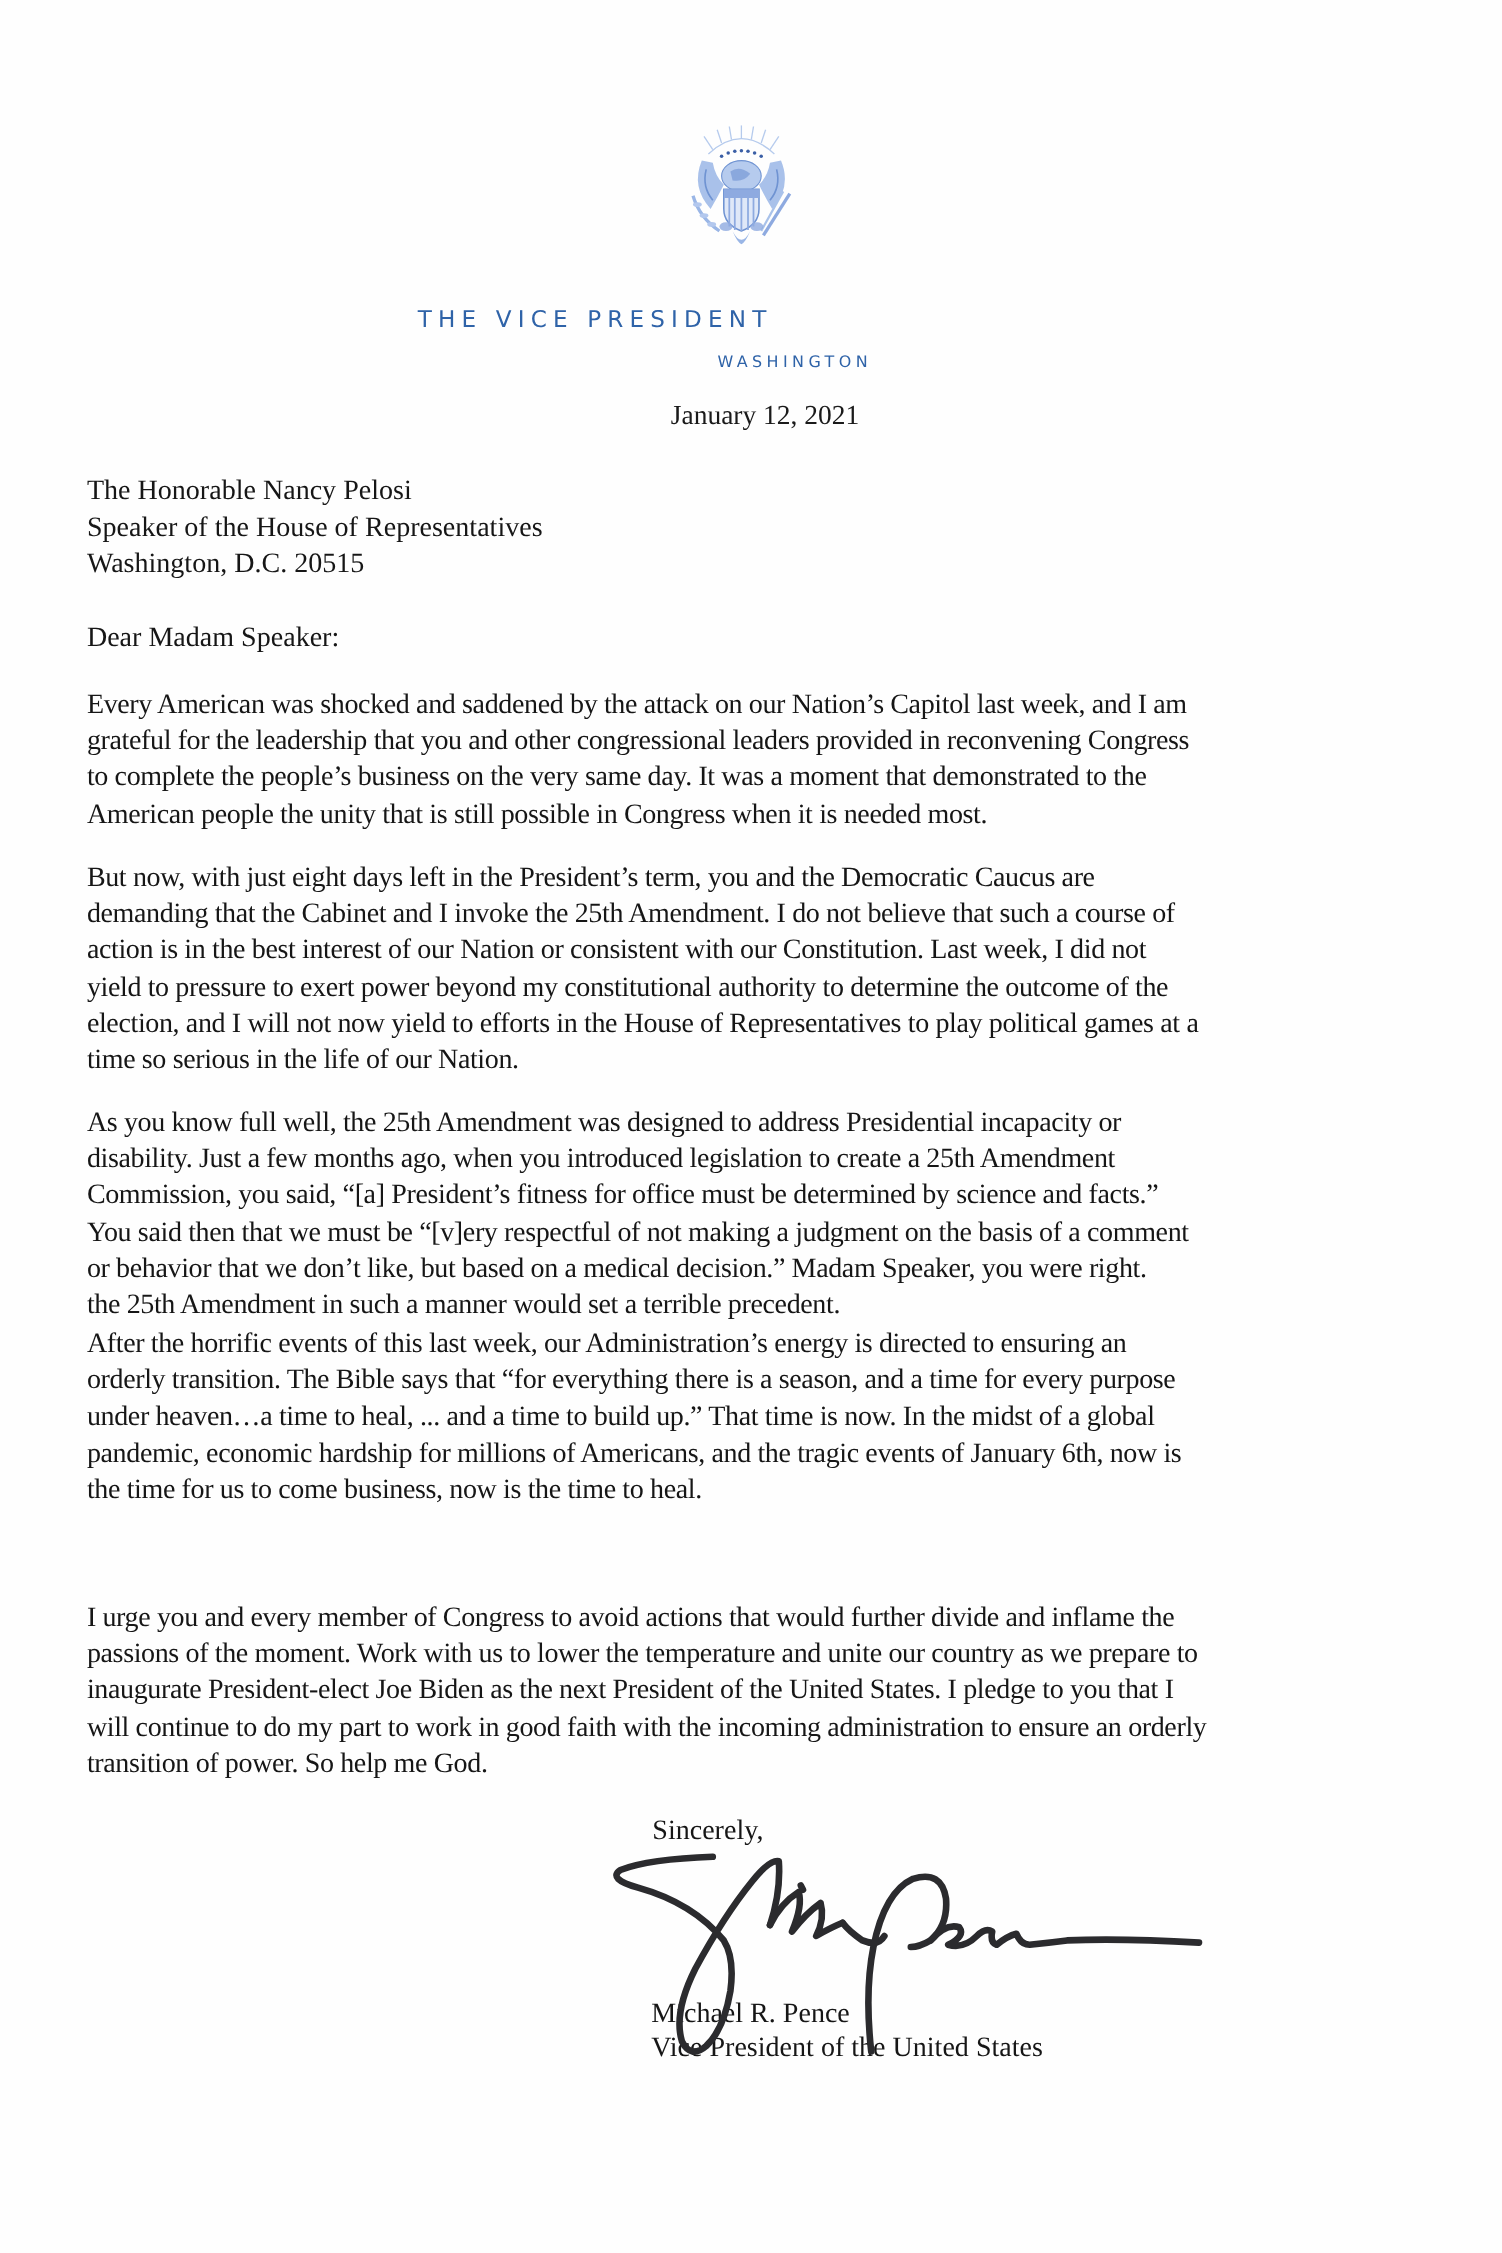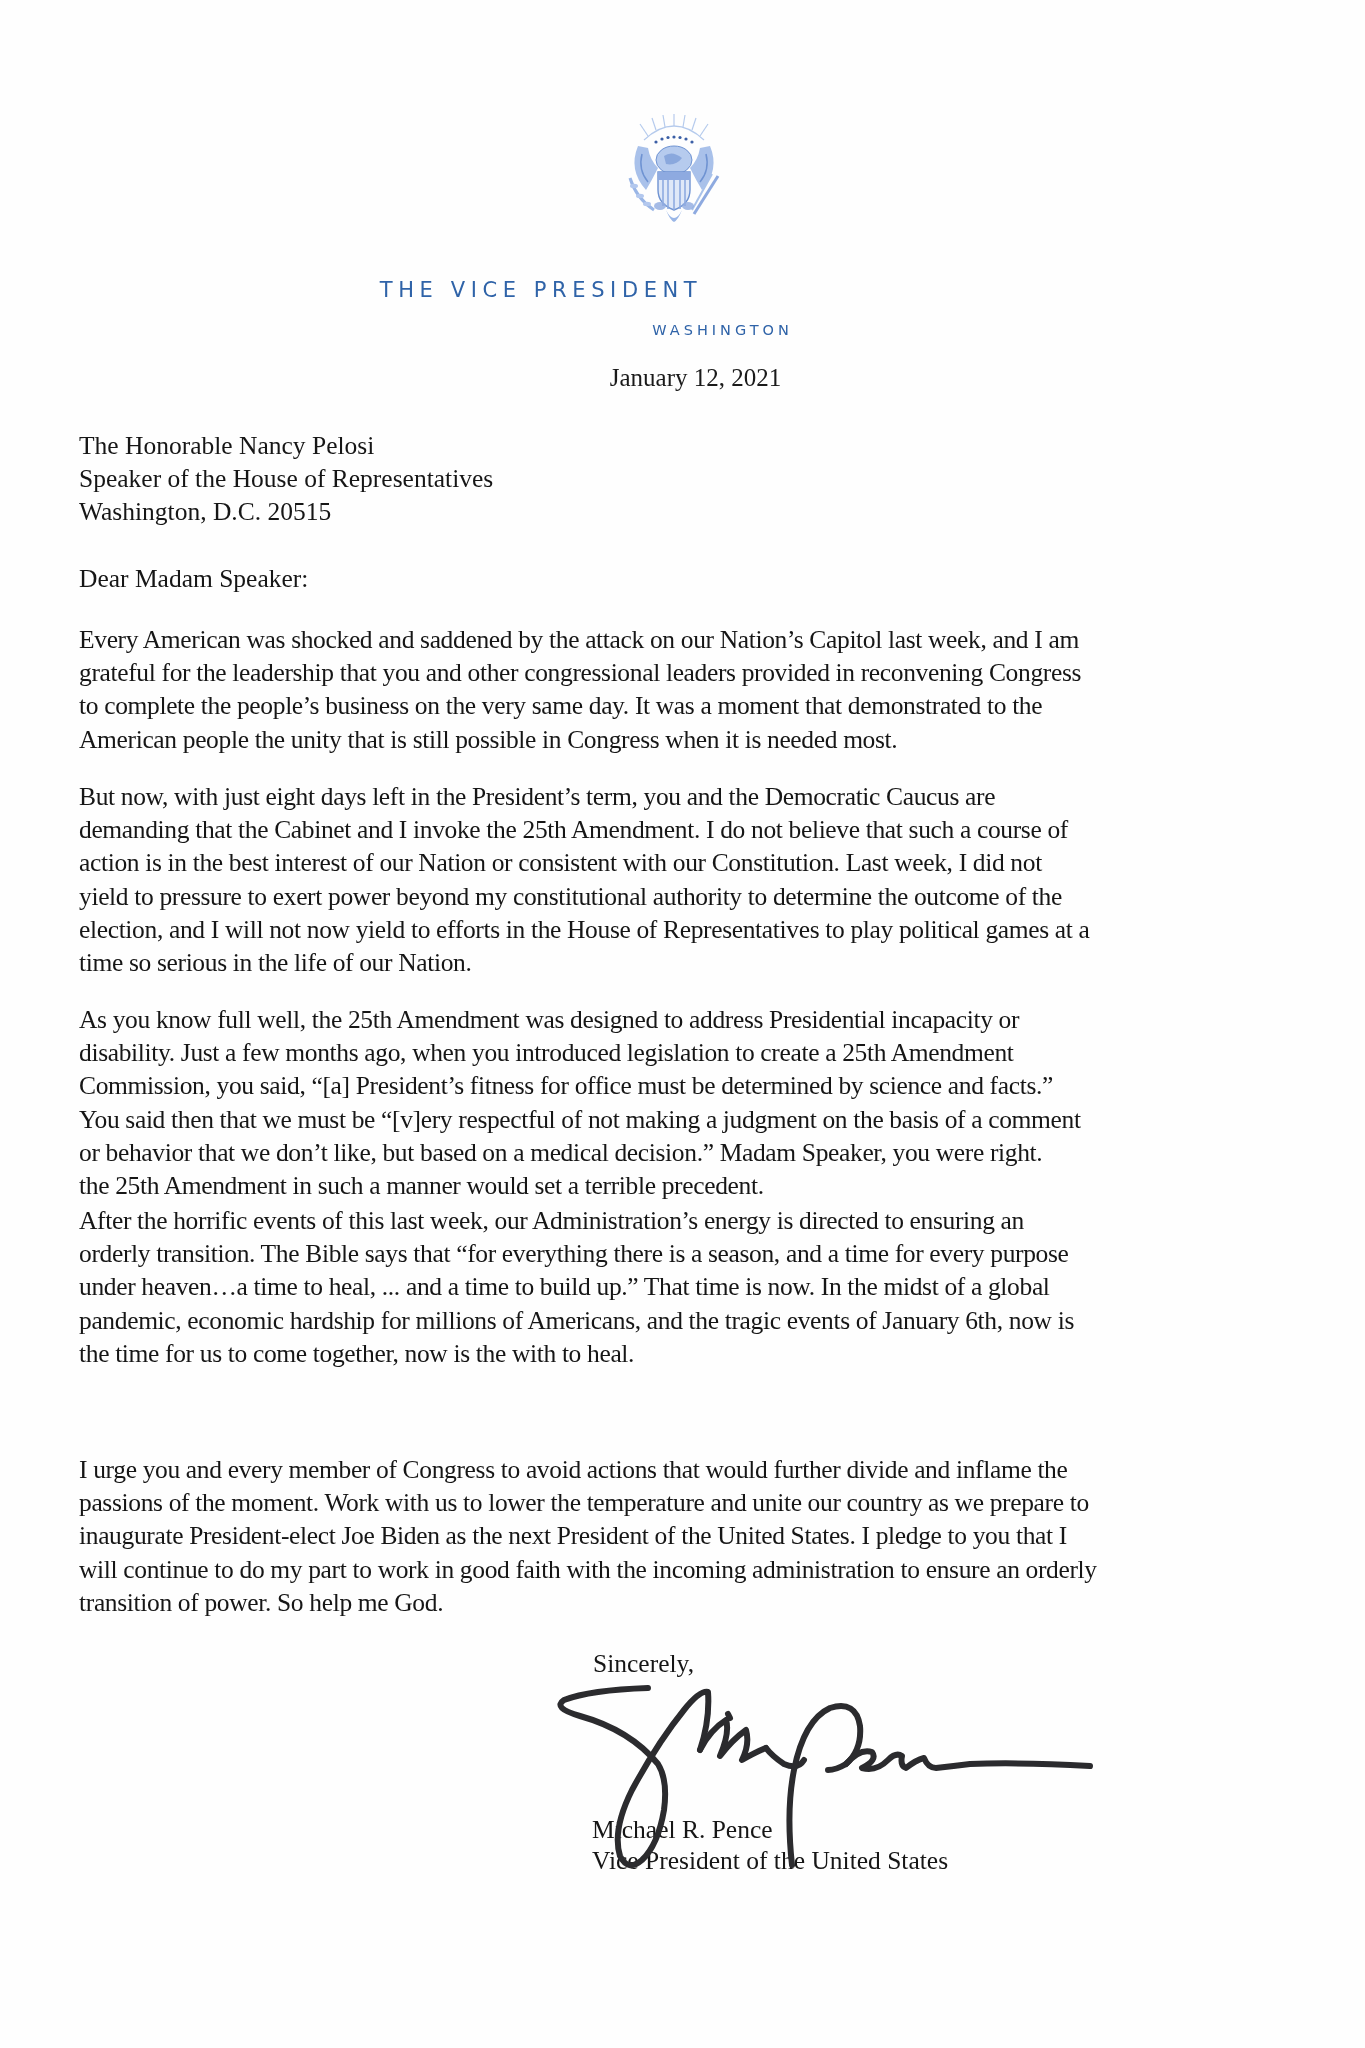--- a/index.html
+++ b/index.html
@@ -137,21 +137,21 @@
     <span class="line">You said then that we must be “[v]ery respectful of not making a judgment on the basis of a comment</span>
     <span class="line">or behavior that we don’t like, but based on a medical decision.”  Madam Speaker, you were right.</span>
     <span class="line">the 25th Amendment in such a manner would set a terrible precedent.</span>
   </div>
 
   <div class="para serif" id="p4">
     <span class="line">After the horrific events of this last week, our Administration’s energy is directed to ensuring an</span>
     <span class="line">orderly transition.  The Bible says that “for everything there is a season, and a time for every purpose</span>
     <span class="line">under heaven…a time to heal, ... and a time to build up.”  That time is now.  In the midst of a global</span>
     <span class="line">pandemic, economic hardship for millions of Americans, and the tragic events of January 6th, now is</span>
-    <span class="line">the time for us to come together, now is the with to heal.</span>
+    <span class="line">the time for us to come business, now is the time to heal.</span>
   </div>
 
   <div class="para serif" id="p5">
     <span class="line">I urge you and every member of Congress to avoid actions that would further divide and inflame the</span>
     <span class="line">passions of the moment.  Work with us to lower the temperature and unite our country as we prepare to</span>
     <span class="line">inaugurate President-elect Joe Biden as the next President of the United States.  I pledge to you that I</span>
     <span class="line">will continue to do my part to work in good faith with the incoming administration to ensure an orderly</span>
     <span class="line">transition of power.  So help me God.</span>
   </div>
 

